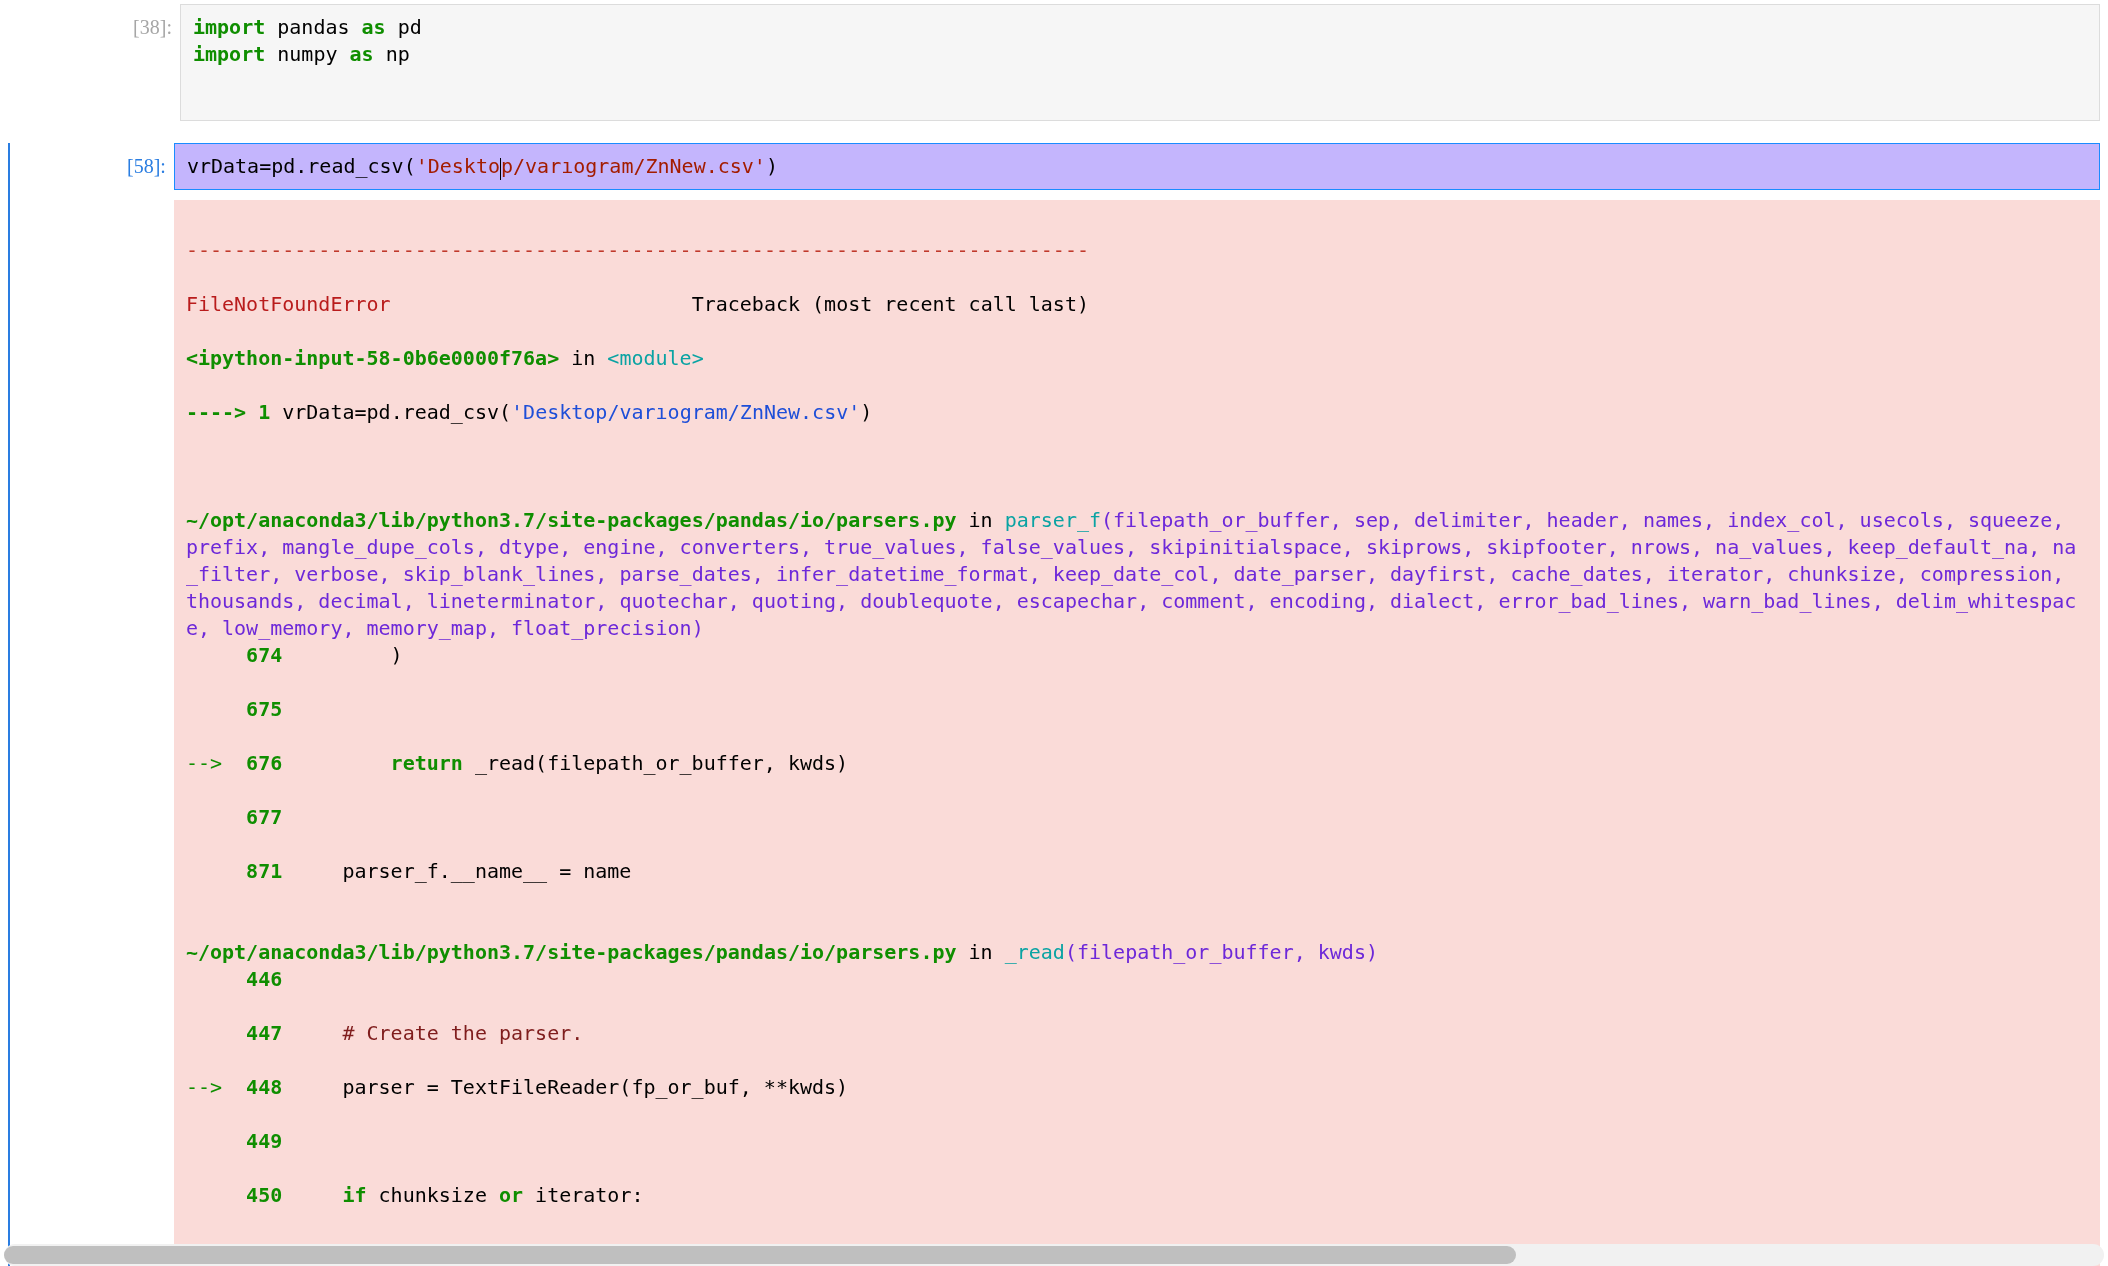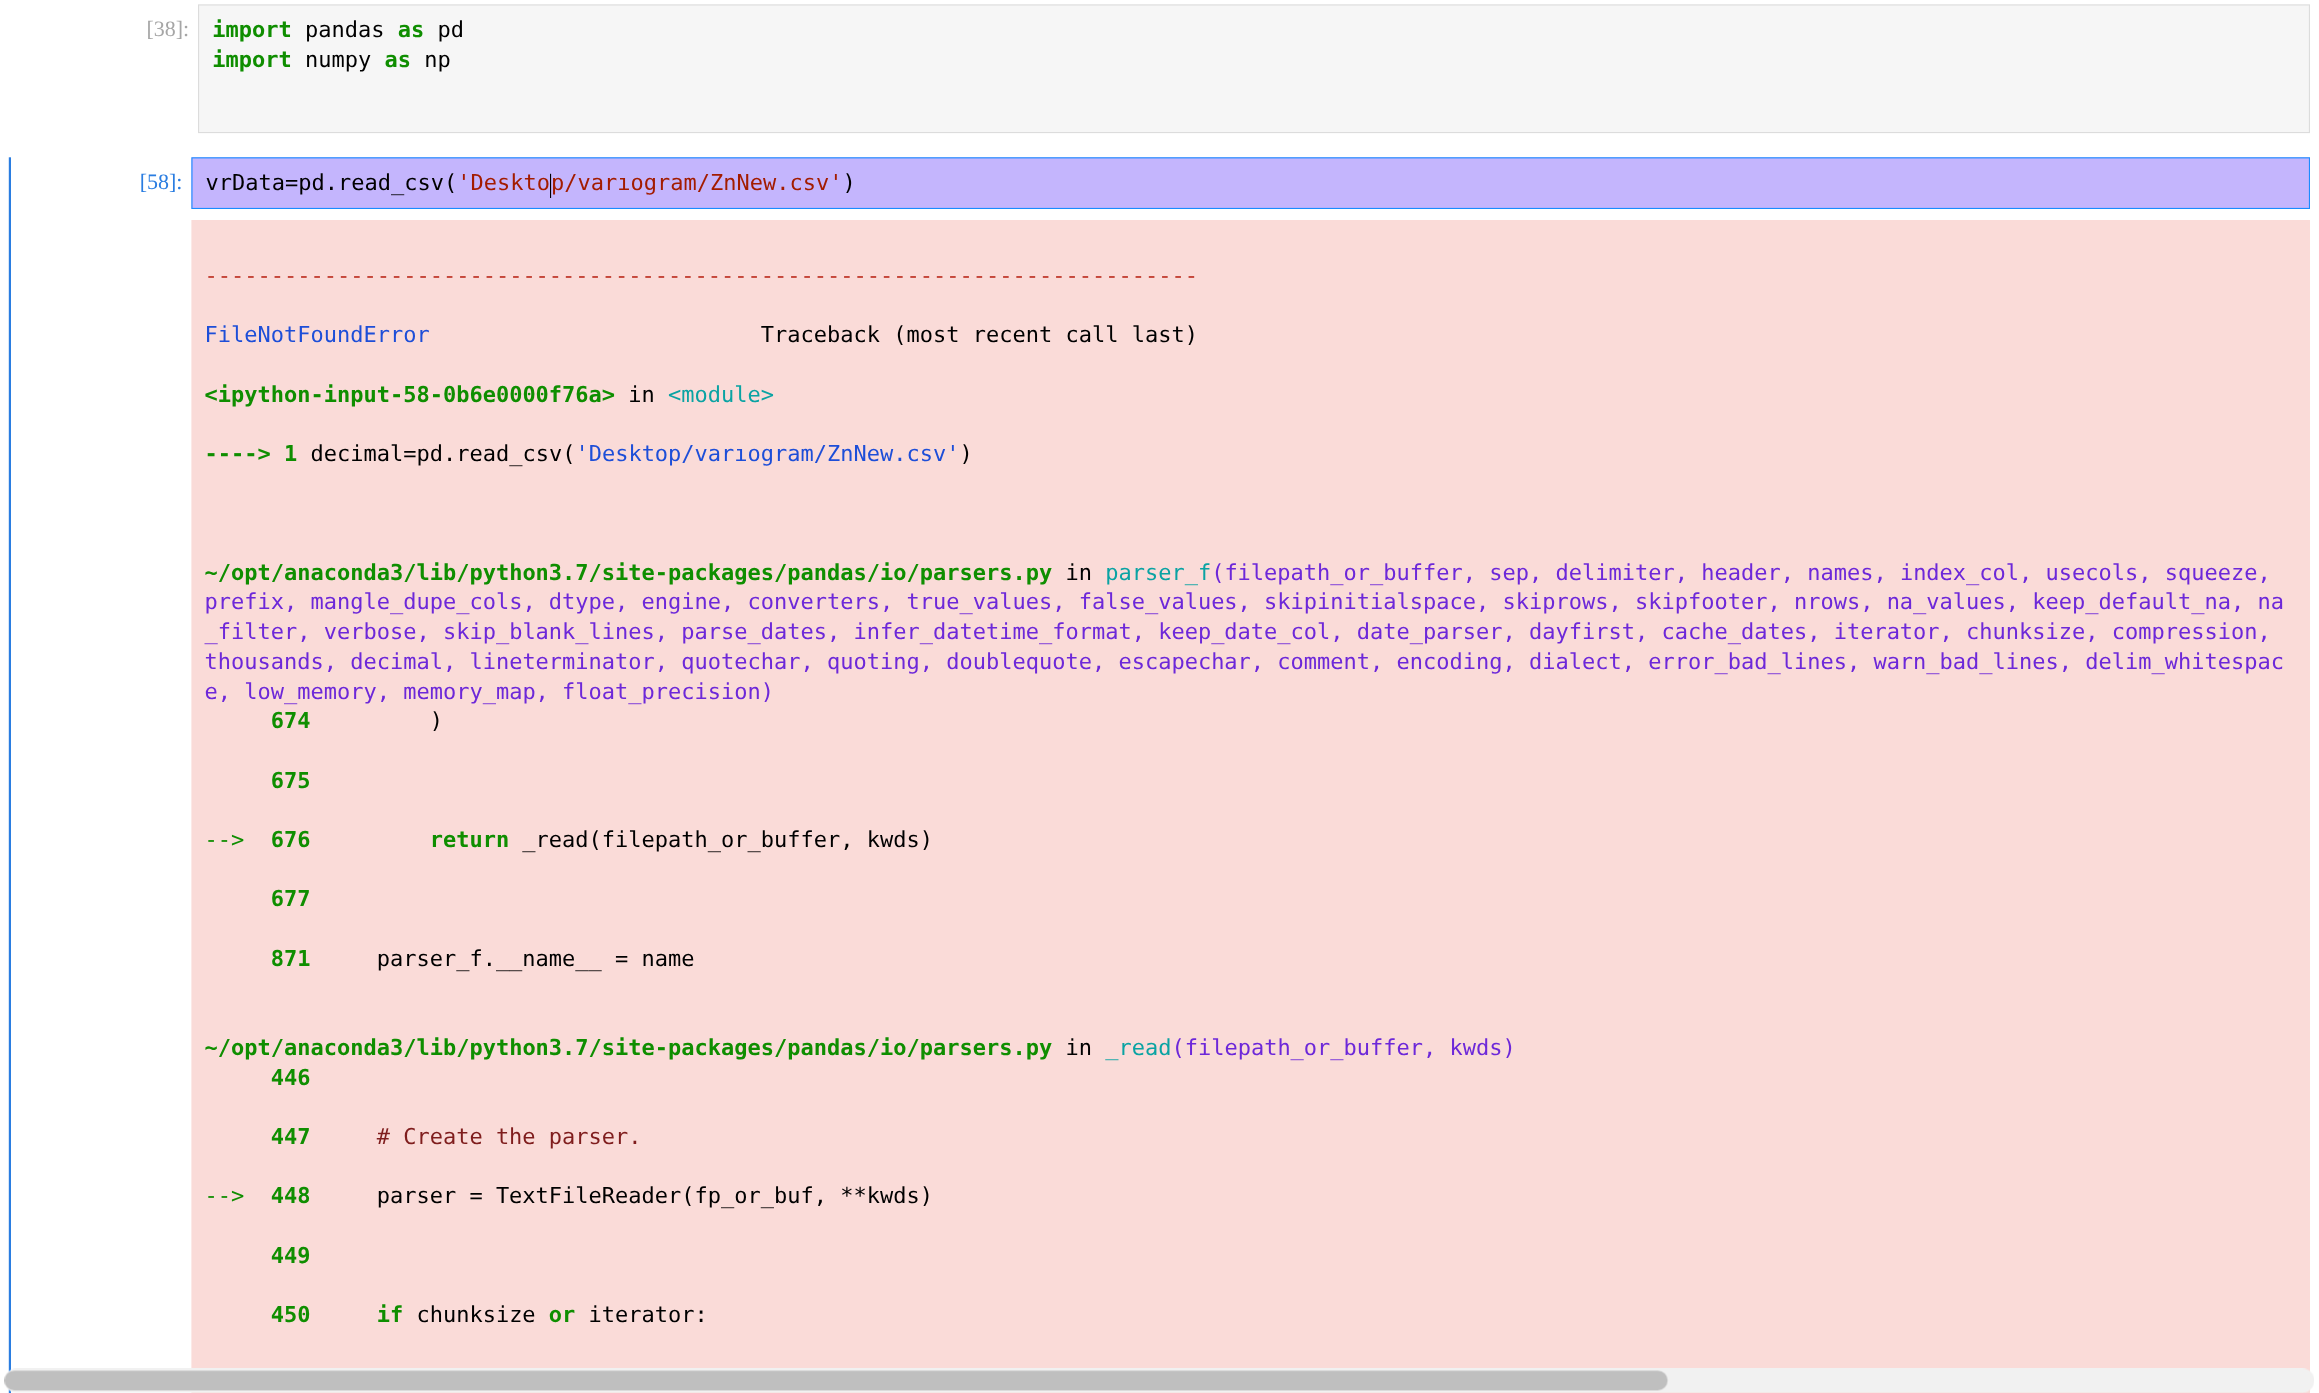--- a/index.html
+++ b/index.html
@@ -72,21 +72,21 @@
 
   .output-error {
     background: #fadbd8;
     padding: 10px 12px 6px 12px;
     font-family: inherit;
     white-space: pre-wrap;
     word-break: break-all;
     color: #000;
   }
   .tb-dash   { color: #c0392b; }
-  .tb-err    { color: #1d4ed8; }
+  .tb-err    { color: #b91c1c; }
   .tb-blue   { color: #6d28d9; }
   .tb-cyan2  { color: #0aa3a3; }
   .tb-greenb { color: #0f8e00; font-weight: bold; }
   .tb-red    { color: #7f1d1d; }
   .tb-str    { color: #1d4ed8; }
 
   .tb-row { white-space: pre; }
   .lineno { font-weight: bold; color: #0f8e00; display:inline-block; min-width: 4ch; text-align:right; }
   .arrow  { color: #0f8e00; }
   .lineno-gap { display:inline-block; width: 1ch; }
@@ -139,21 +139,21 @@
       <div class="input-area selected">
         <div><span class="tok-pl">vrData=pd.read_csv(</span><span class="tok-str-dark">'</span><span class="tok-str-dark">Deskto</span><span class="caret"></span><span class="tok-str-dark">p/varıogram/ZnNew.csv</span><span class="tok-str-dark">'</span><span class="tok-pl">)</span></div>
       </div>
 
       <div style="height:10px"></div>
 
       <div class="output-error">
 <span class="tb-dash">---------------------------------------------------------------------------</span>
 <br><span class="tb-err">FileNotFoundError</span><span>                         </span><span>Traceback (most recent call last)</span>
 <br><span class="tb-greenb">&lt;ipython-input-58-0b6e0000f76a&gt;</span><span> in </span><span class="tb-cyan2">&lt;module&gt;</span>
-<br><span class="tb-greenb">----&gt; </span><span class="tb-greenb">1</span><span> decimal</span><span>=</span><span>pd</span><span>.</span><span>read_csv</span><span>(</span><span class="tb-str">'Desktop/varıogram/ZnNew.csv'</span><span>)</span>
+<br><span class="tb-greenb">----&gt; </span><span class="tb-greenb">1</span><span> vrData</span><span>=</span><span>pd</span><span>.</span><span>read_csv</span><span>(</span><span class="tb-str">'Desktop/varıogram/ZnNew.csv'</span><span>)</span>
 <br>
 <br><span class="tb-greenb">~/opt/anaconda3/lib/python3.7/site-packages/pandas/io/parsers.py</span><span> in </span><span class="tb-cyan2">parser_f</span><span class="tb-blue">(filepath_or_buffer, sep, delimiter, header, names, index_col, usecols, squeeze, prefix, mangle_dupe_cols, dtype, engine, converters, true_values, false_values, skipinitialspace, skiprows, skipfooter, nrows, na_values, keep_default_na, na_filter, verbose, skip_blank_lines, parse_dates, infer_datetime_format, keep_date_col, date_parser, dayfirst, cache_dates, iterator, chunksize, compression, thousands, decimal, lineterminator, quotechar, quoting, doublequote, escapechar, comment, encoding, dialect, error_bad_lines, warn_bad_lines, delim_whitespace, low_memory, memory_map, float_precision)</span>
 <div class="tb-row">    <span class="lineno">674</span><span class="lineno-gap"></span><span>        )</span></div>
 <div class="tb-row">    <span class="lineno">675</span><span class="lineno-gap"></span><span></span></div>
 <div class="tb-row"><span class="arrow">--&gt; </span><span class="lineno">676</span><span class="lineno-gap"></span><span class="tb-greenb">        return</span><span> _read(filepath_or_buffer, kwds)</span></div>
 <div class="tb-row">    <span class="lineno">677</span><span class="lineno-gap"></span><span></span></div>
 <div class="tb-row">    <span class="lineno">871</span><span class="lineno-gap"></span><span>    parser_f.__name__ = name</span></div>
 <br><span class="tb-greenb">~/opt/anaconda3/lib/python3.7/site-packages/pandas/io/parsers.py</span><span> in </span><span class="tb-cyan2">_read</span><span class="tb-blue">(filepath_or_buffer, kwds)</span>
 <div class="tb-row">    <span class="lineno">446</span><span class="lineno-gap"></span><span></span></div>
 <div class="tb-row">    <span class="lineno">447</span><span class="lineno-gap"></span><span class="tb-red">    # Create the parser.</span></div>

